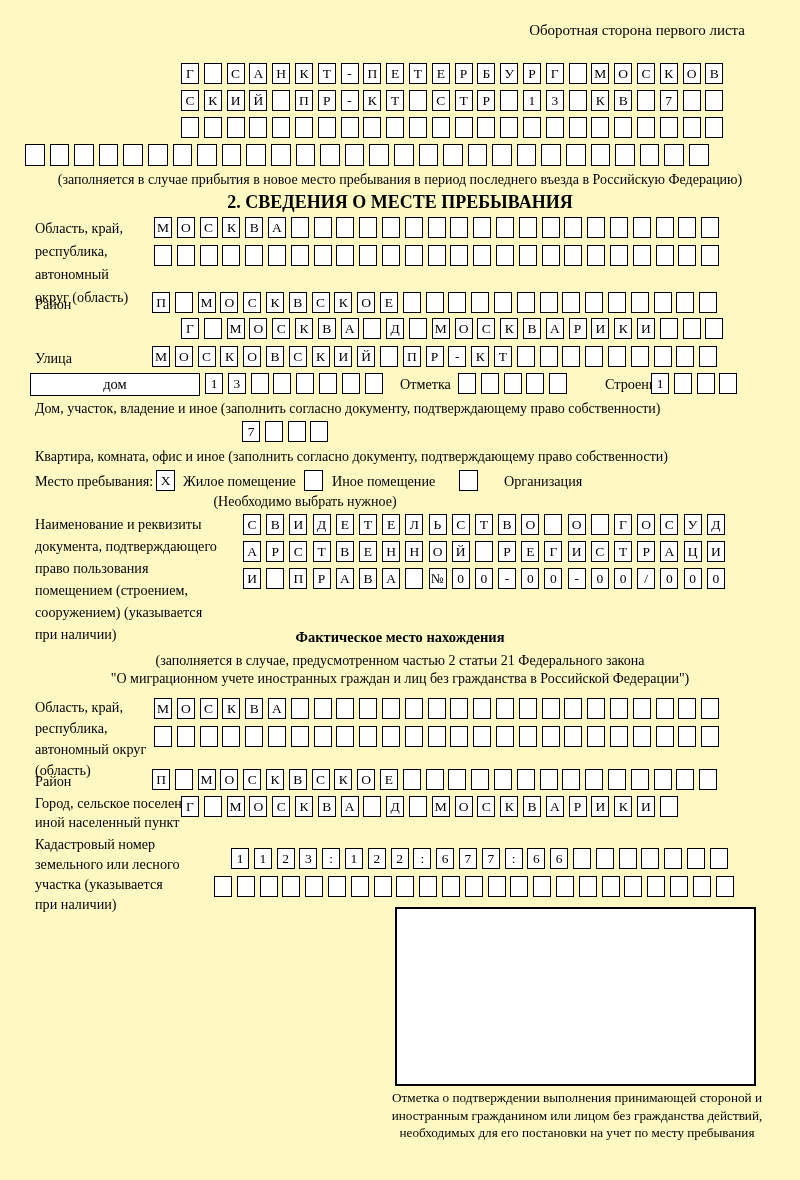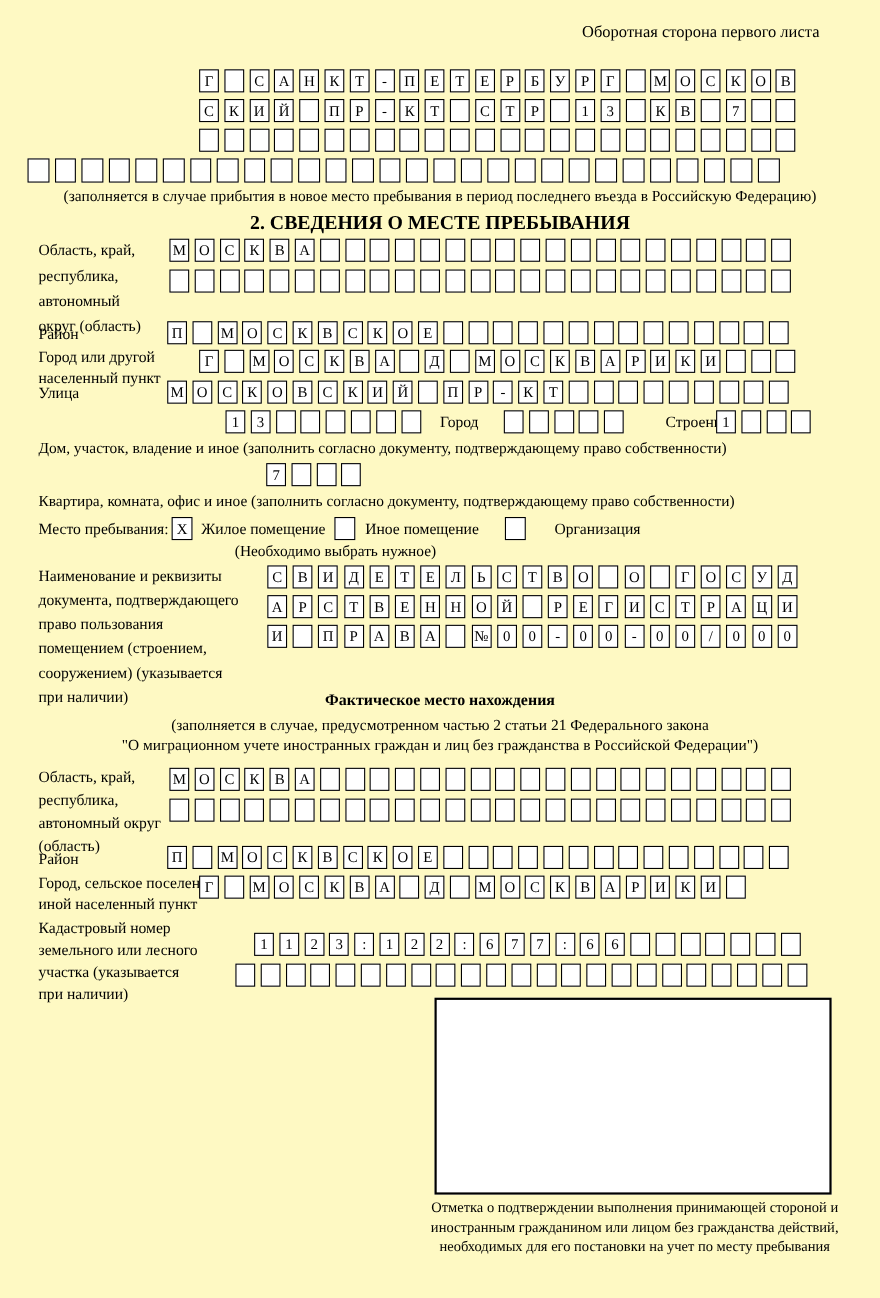--- a/index.html
+++ b/index.html
@@ -235,22 +235,20 @@
       <span class="cell"></span>
       <span class="cell"></span>
       <span class="cell"></span>
       <span class="cell"></span>
       <span class="cell"></span>
       <span class="cell"></span>
       <span class="cell"></span>
       <span class="cell"></span>
     </div>
 
-  <div class="abs label lh19" style="left:35px;top:316px;">Город или другой
-населенный пункт</div>
   <div class="abs cells" style="left:181px;top:318px;">
       <span class="cell">Г</span>
       <span class="cell"></span>
       <span class="cell">М</span>
       <span class="cell">О</span>
       <span class="cell">С</span>
       <span class="cell">К</span>
       <span class="cell">В</span>
       <span class="cell">А</span>
       <span class="cell"></span>
@@ -293,31 +291,32 @@
       <span class="cell"></span>
       <span class="cell"></span>
       <span class="cell"></span>
       <span class="cell"></span>
       <span class="cell"></span>
       <span class="cell"></span>
       <span class="cell"></span>
       <span class="cell"></span>
     </div>
 
+  <div class="abs typebox" style="left:30px;top:373px;width:168px;height:21px;">дом</div>
   <div class="abs cells" style="left:205px;top:373px;">
       <span class="cell">1</span>
       <span class="cell">3</span>
       <span class="cell"></span>
       <span class="cell"></span>
       <span class="cell"></span>
       <span class="cell"></span>
       <span class="cell"></span>
       <span class="cell"></span>
     </div>
-  <div class="abs inline-label" style="left:400px;top:376px;">Город</div>
+  <div class="abs inline-label" style="left:400px;top:376px;">Отметка</div>
   <div class="abs cells" style="left:458px;top:373px;">
       <span class="cell"></span>
       <span class="cell"></span>
       <span class="cell"></span>
       <span class="cell"></span>
       <span class="cell"></span>
     </div>
   <div class="abs inline-label" style="left:605px;top:376px;">Строение</div>
   <div class="abs cells" style="left:651px;top:373px;">
       <span class="cell">1</span>

